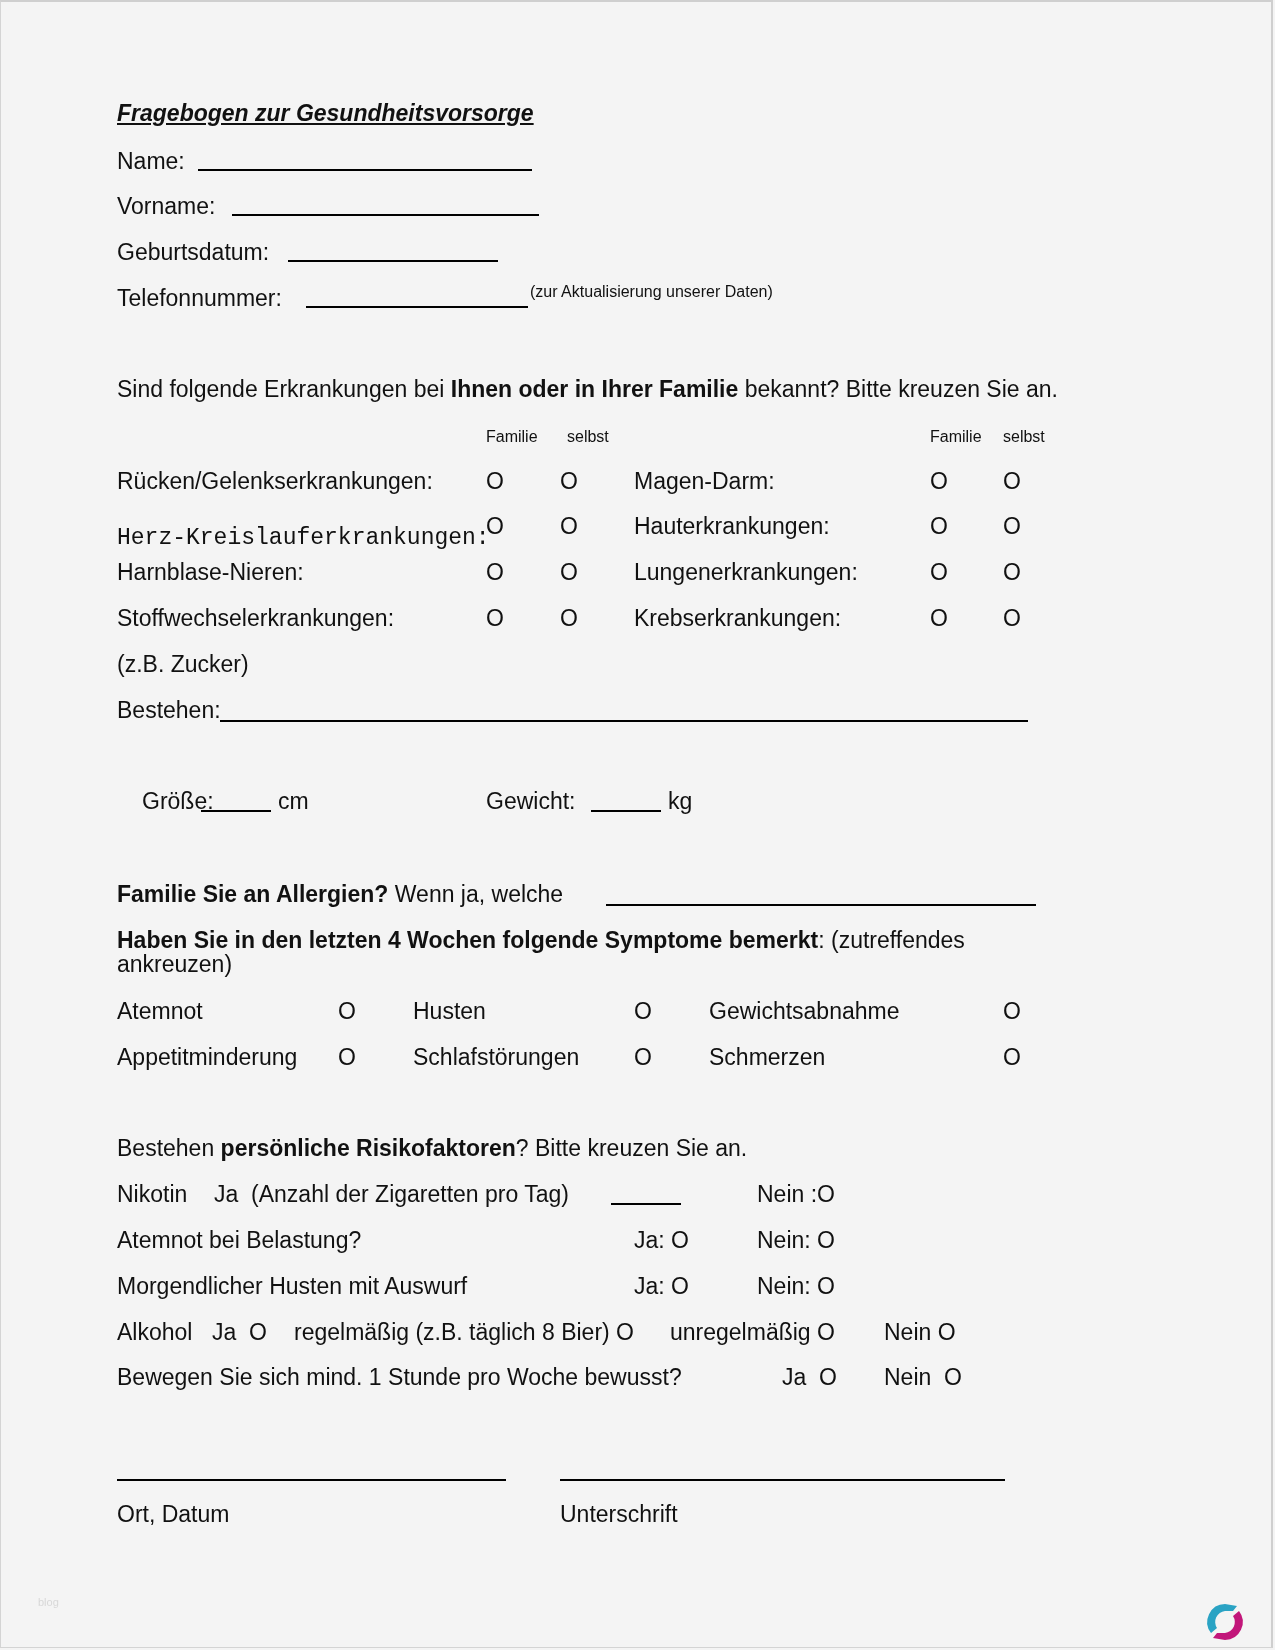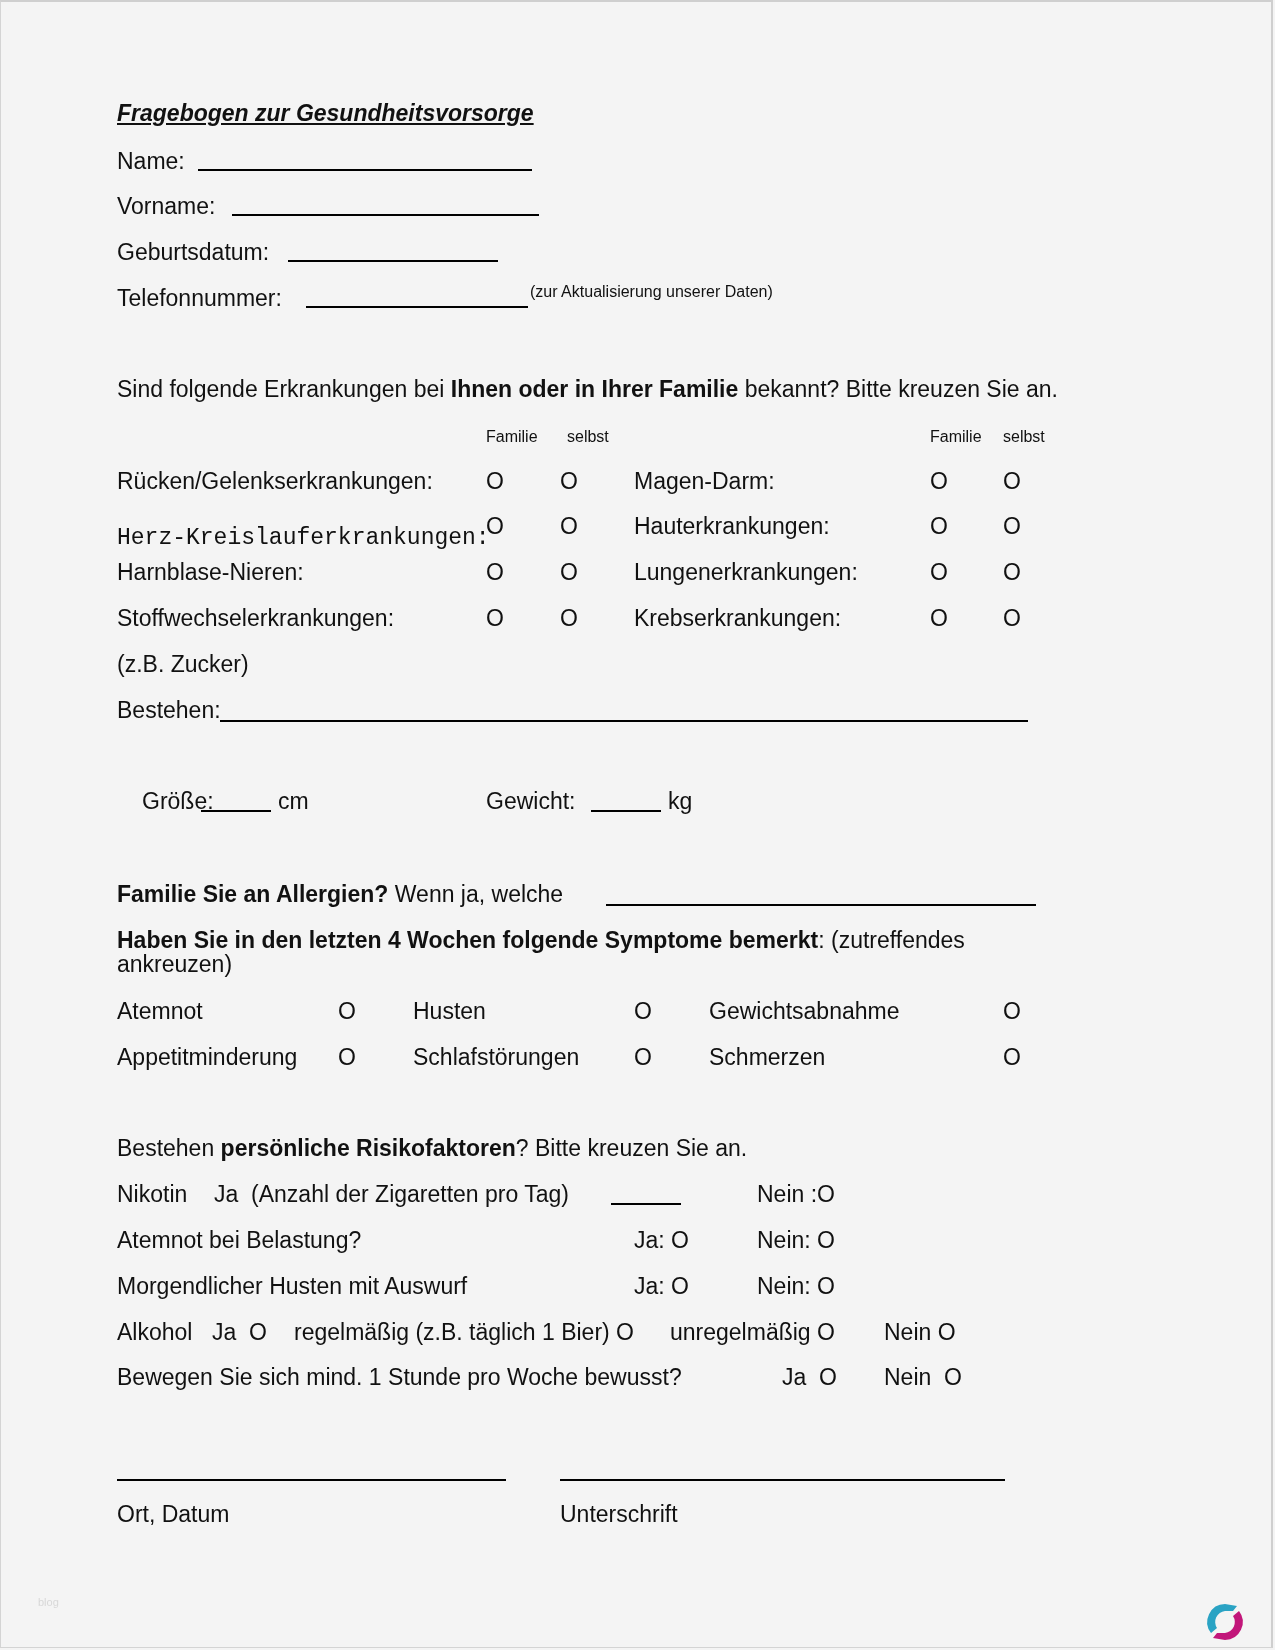--- a/index.html
+++ b/index.html
@@ -122,21 +122,21 @@
 <div class="abs t" style="left:117px; top:1226px;">Atemnot bei Belastung?</div>
 <div class="abs t" style="left:634px; top:1226px;">Ja: O</div>
 <div class="abs t" style="left:757px; top:1226px;">Nein: O</div>
 
 <div class="abs t" style="left:117px; top:1272px;">Morgendlicher Husten mit Auswurf</div>
 <div class="abs t" style="left:634px; top:1272px;">Ja: O</div>
 <div class="abs t" style="left:757px; top:1272px;">Nein: O</div>
 
 <div class="abs t" style="left:117px; top:1318px;">Alkohol</div>
 <div class="abs t" style="left:212px; top:1318px; white-space:pre;">Ja  O</div>
-<div class="abs t" style="left:294px; top:1318px;">regelmäßig (z.B. täglich 1 Bier) O</div>
+<div class="abs t" style="left:294px; top:1318px;">regelmäßig (z.B. täglich 8 Bier) O</div>
 <div class="abs t" style="left:670px; top:1318px;">unregelmäßig O</div>
 <div class="abs t" style="left:884px; top:1318px;">Nein O</div>
 
 <div class="abs t" style="left:117px; top:1363px;">Bewegen Sie sich mind. 1 Stunde pro Woche bewusst?</div>
 <div class="abs t" style="left:782px; top:1363px; white-space:pre;">Ja  O</div>
 <div class="abs t" style="left:884px; top:1363px; white-space:pre;">Nein  O</div>
 
 <div class="line" style="left:117px; top:1479px; width:389px;"></div>
 <div class="line" style="left:560px; top:1479px; width:445px;"></div>
 <div class="abs t" style="left:117px; top:1500px;">Ort, Datum</div>

